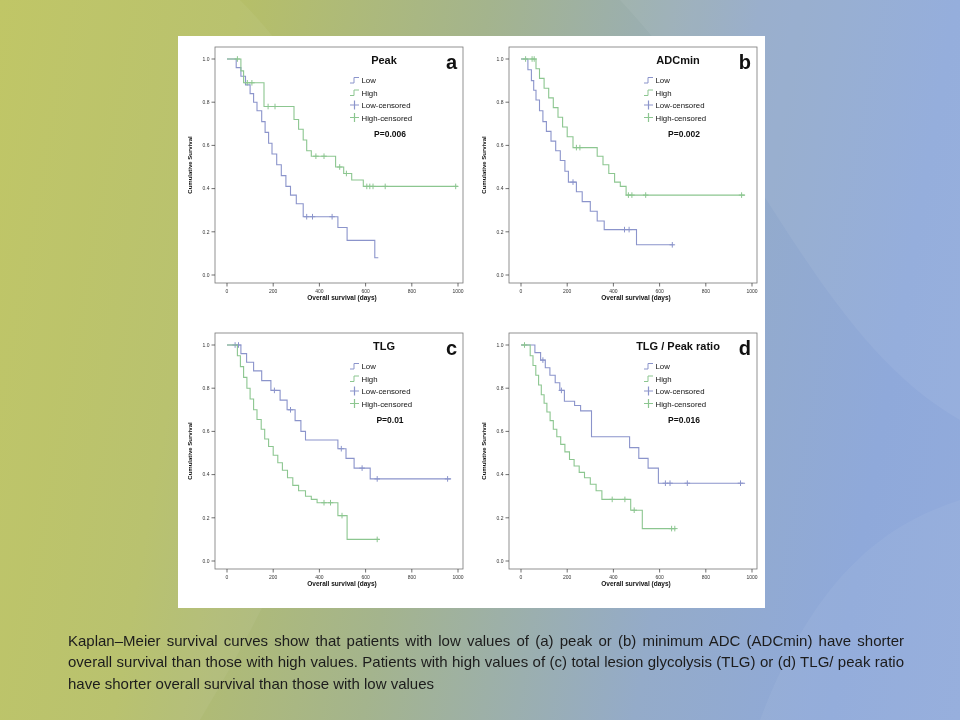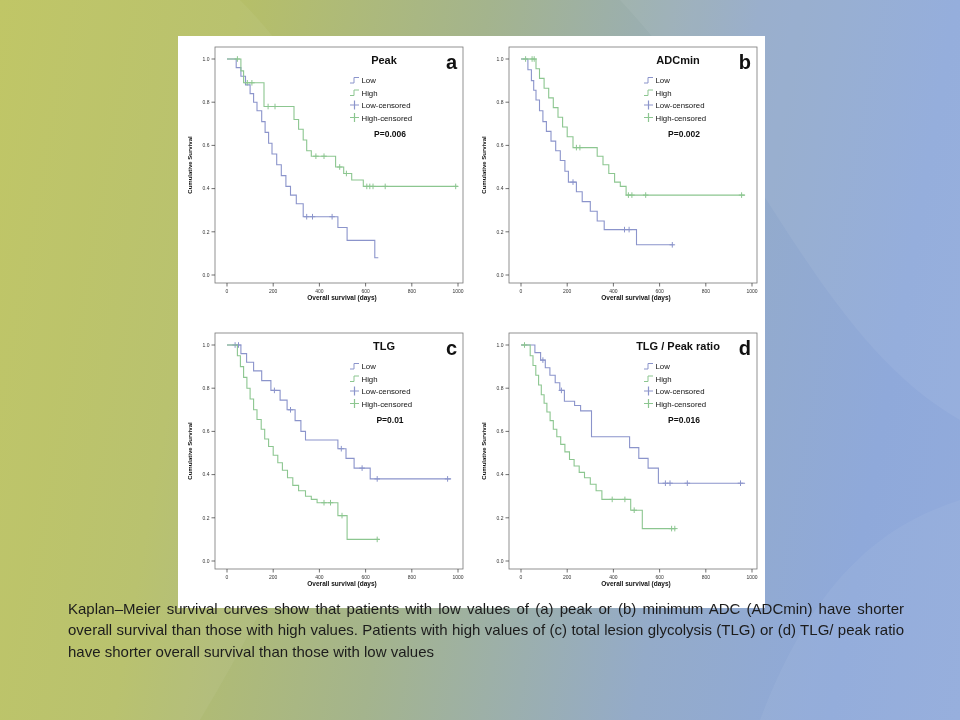--- a/index.html
+++ b/index.html
@@ -15,21 +15,21 @@
   .figure-box{
     position:absolute;left:178px;top:36px;width:587px;height:572px;
     background:#ffffff;
     display:grid;
     grid-template-columns:1fr 1fr;
     grid-template-rows:1fr 1fr;
   }
   .panel{position:relative;width:293px;height:286px;}
   .panel svg{display:block;width:293px;height:286px;}
   .caption{
-    position:absolute;left:68px;top:598px;width:836px;
+    position:absolute;left:68px;top:630px;width:836px;
     font-size:15px;line-height:1.43;color:#1c1c1c;
     text-align:justify;
   }
 </style>
 </head>
 <body>
 
 <div class="slide">
 
   <svg class="bg-decor" viewBox="0 0 960 720" aria-hidden="true">

